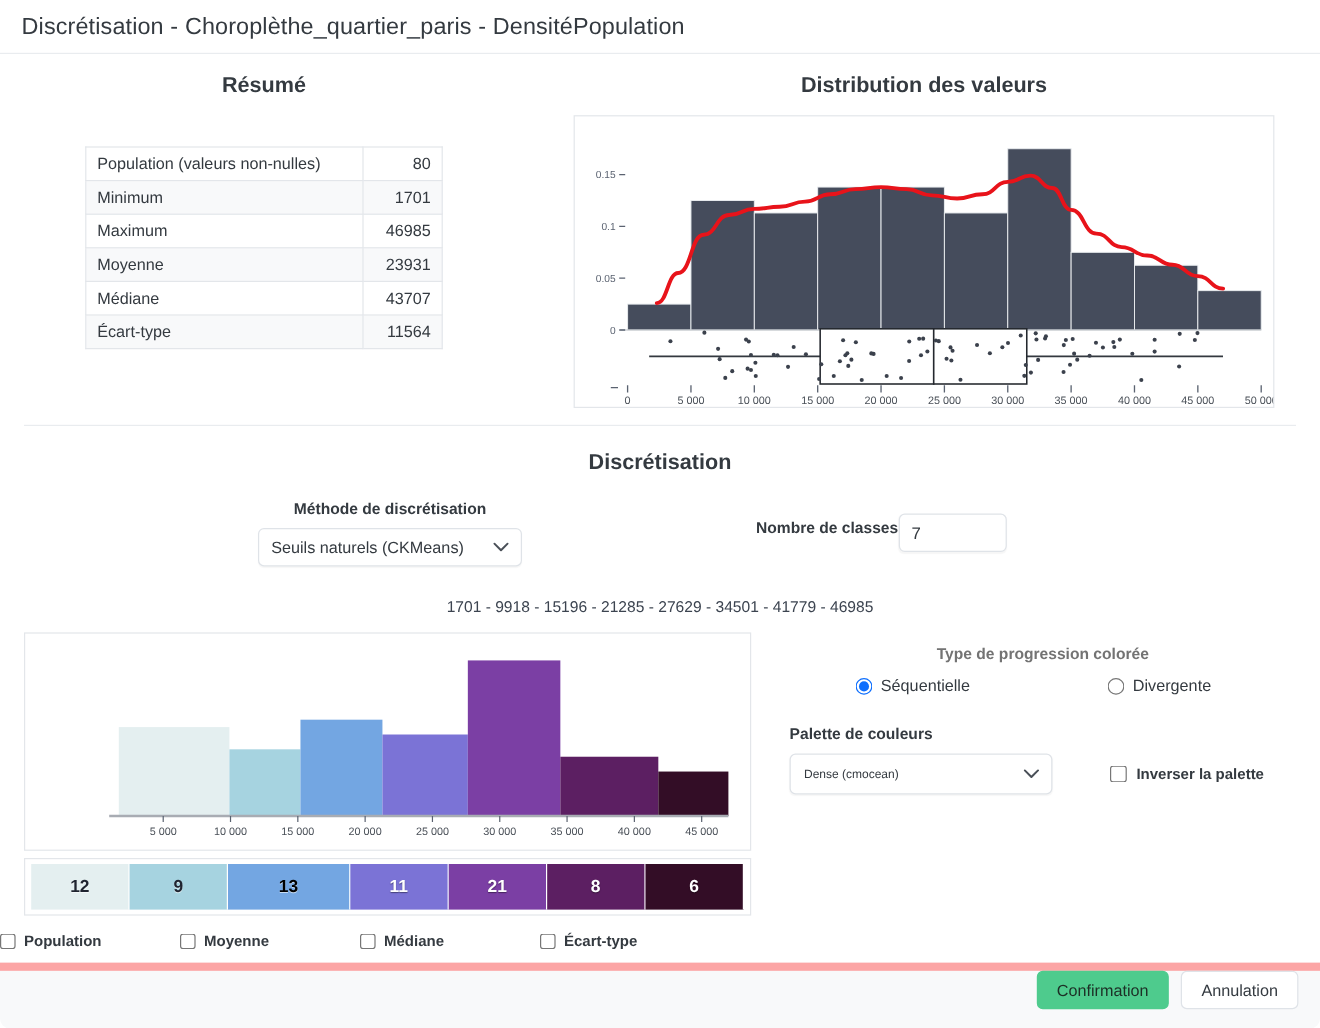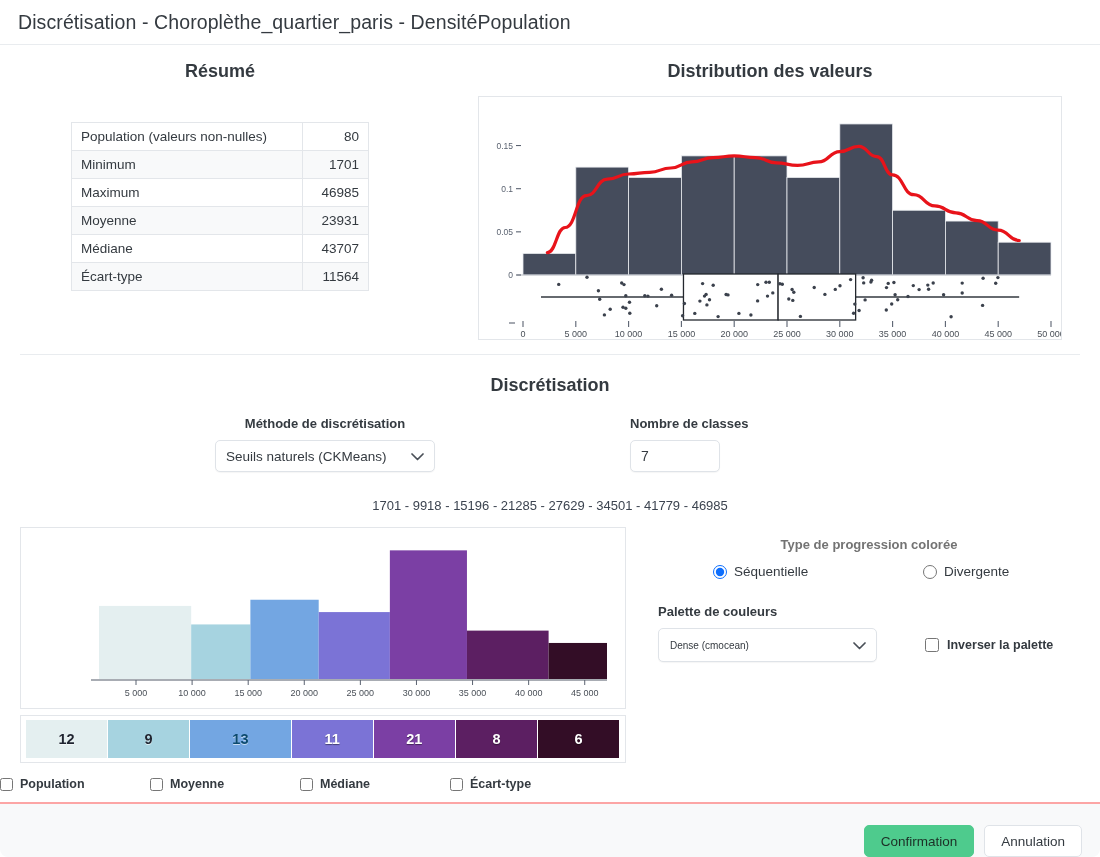--- a/index.html
+++ b/index.html
@@ -107,21 +107,21 @@
     font-size: 18px;
     color: #343a40;
     margin-top: 20px;
   }
   .controls-row {
     display: flex;
     margin-top: 20px;
     padding: 0 20px;
   }
   .ctrl-method { width: 610px; display:flex; flex-direction: column; align-items: center; }
-  .ctrl-nbclass { flex:1; display:flex; flex-direction: column; }
+  .ctrl-nbclass { flex:1; display:flex; flex-direction: row; align-items: center; }
   .ctrl-label {
     font-weight: bold;
     font-size: 13px;
     color: #343a40;
     margin-bottom: 9px;
   }
   select.styled {
     appearance: none; -webkit-appearance: none;
     width: 220px; height: 32px;
     border: 1px solid #dfe3e8;
@@ -227,23 +227,23 @@
     display:flex; align-items:center; margin-left: 48px;
     font-size: 12.5px; font-weight:bold; color:#343a40;
   }
   .invert-check input { margin: 0 8px 0 0; width: 14px; height: 14px; }
 
   
   .footer {
     flex: 0 0 auto;
     height: 55px;
     background: #f8f9fa;
-    border-top: 2px solid #fca5a5;
-    display: flex;
-    align-items: flex-end;
+    border-top: 7px solid #fca5a5;
+    display: flex;
+    align-items: flex-start;
     justify-content: flex-end;
     padding-right: 18px;
     gap: 10px;
   }
   .btn {
     height: 32px;
     border-radius: 5px;
     font-size: 13.5px;
     font-family: "Liberation Sans", sans-serif;
     padding: 0 16px;
@@ -491,21 +491,21 @@
               <text x="451.5511880575921" y="168" text-anchor="middle" class="axis-txt">35 000</text>
               <line x1="507.6416394311457" y1="152" x2="507.6416394311457" y2="157" stroke="#5a6270" stroke-width="1"></line>
               <text x="507.6416394311457" y="168" text-anchor="middle" class="axis-txt">40 000</text>
               <line x1="563.7320908046993" y1="152" x2="563.7320908046993" y2="157" stroke="#5a6270" stroke-width="1"></line>
               <text x="563.7320908046993" y="168" text-anchor="middle" class="axis-txt">45 000</text>
             </svg>
         </div>
         <div class="count-bar-box" id="count-bar">
             <div class="count-cell" style="width: 84.8571px; background: rgb(228, 239, 240); color: rgb(31, 36, 48); text-shadow: rgba(255, 255, 255, 0.6) 0px 1px 0px;">12</div>
             <div class="count-cell" style="width: 84.8571px; background: rgb(166, 211, 224); color: rgb(31, 36, 48); text-shadow: rgba(255, 255, 255, 0.6) 0px 1px 0px;">9</div>
-            <div class="count-cell" style="width: 105px; background: rgb(115, 166, 226); color: #0c4a6e; text-shadow: rgba(255, 255, 255, 0.6) 0px 1px 0px;">13</div>
+            <div class="count-cell" style="width: 105px; background: rgb(115, 166, 226); color: #000000; text-shadow: rgba(255, 255, 255, 0.6) 0px 1px 0px;">13</div>
             <div class="count-cell" style="width: 84.8571px; background: rgb(123, 115, 214); color: rgb(255, 255, 255); text-shadow: rgba(0, 0, 0, 0.45) 0px 1px 1px;">11</div>
             <div class="count-cell" style="width: 84.8571px; background: rgb(123, 63, 164); color: rgb(255, 255, 255); text-shadow: rgba(0, 0, 0, 0.45) 0px 1px 1px;">21</div>
             <div class="count-cell" style="width: 84.8571px; background: rgb(92, 31, 98); color: rgb(255, 255, 255); text-shadow: rgba(0, 0, 0, 0.45) 0px 1px 1px;">8</div>
             <div class="count-cell" style="width: 84.8571px; background: rgb(51, 13, 38); color: rgb(255, 255, 255); text-shadow: rgba(0, 0, 0, 0.45) 0px 1px 1px;">6</div>
           </div>
       </div>
 
       <div class="lower-right">
         <div class="prog-label">Type de progression colorée</div>
         <div class="radio-row">

